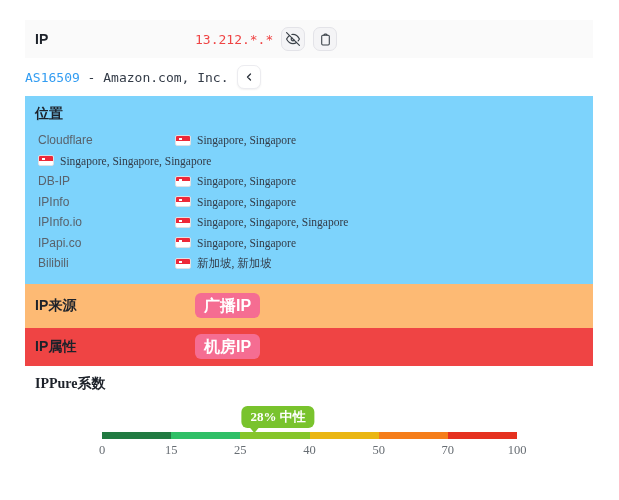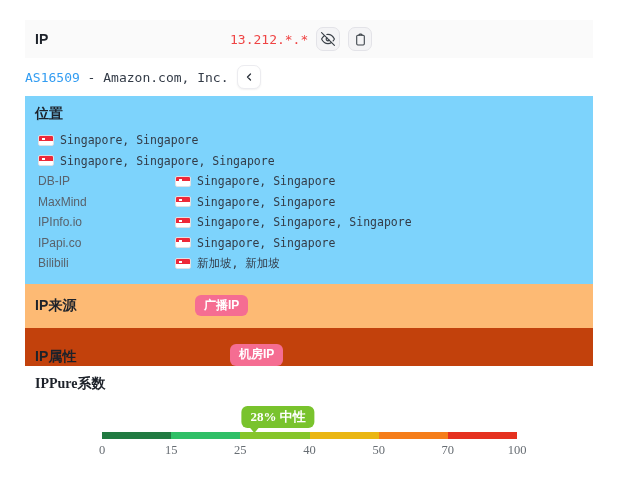--- a/index.html
+++ b/index.html
@@ -5,21 +5,21 @@
   html,body{margin:0;padding:0;}
   body{
     width:619px;height:500px;background:#ffffff;
     font-family:"Liberation Sans",sans-serif;
     -webkit-font-smoothing:antialiased;
   }
   .wrap{padding-top:20px;margin-left:25px;width:568px;}
 
   
   .row{display:flex;align-items:center;}
-  .row.gray{background:#fafafa;gap:35px;}
+  .row.gray{background:#fafafa;}
   .row-ip{height:38px;}
   .row-asn{height:38px;background:#ffffff;}
   .row-source{height:44px;background:#fdba74;}
   .row-attr{height:38px;}
   .row-label{
     flex:0 0 170px;padding-left:10px;box-sizing:border-box;
     font-size:14px;font-weight:bold;color:#1d222a;letter-spacing:.1px;
   }
   .value-area{display:flex;align-items:center;gap:8px;}
   .mono{font-family:"DejaVu Sans Mono",monospace;}
@@ -41,25 +41,25 @@
   .provider-list{margin-top:7px;}
   .provider-row{display:flex;align-items:center;height:20.5px;padding-left:13px;}
   .provider-name{flex:0 0 137px;font-size:12px;color:#59626c;}
   .flag{
     width:16px;height:11px;border-radius:2px;flex:0 0 16px;margin-right:6px;
     border:1px solid #e0e0e4;box-sizing:border-box;
     background:
       radial-gradient(circle at 4.5px 3px, #ffffff 1.3px, rgba(255,255,255,0) 1.5px),
       linear-gradient(#ed2939 0 50%, #ffffff 50% 100%);
   }
-  .loc-value{font-size:11.5px;color:#333b47;}
+  .loc-value{font-size:11.5px;color:#333b47;font-family:Liberation Serif, serif;}
 
   
   .badge-pink{
-    background:#f56d92;color:#ffffff;font-size:12px;font-weight:bold;
+    background:#f56d92;color:#ffffff;font-size:16px;font-weight:bold;
     padding:4px 9px;border-radius:6px;line-height:1.1;
   }
 
   
   .section-pure{padding-top:9px;background:#ffffff;font-family:Liberation Serif, serif;}
   .slider{position:relative;margin:13px 0 0 77px;width:415px;height:64px;}
   .score-marker{position:absolute;top:0;transform:translateX(-50%);text-align:center;}
   .score-badge{
     display:inline-block;background:#79c32d;color:#ffffff;font-weight:bold;
     font-size:13px;padding:4px 9px;border-radius:6px;white-space:nowrap;line-height:1.1;
@@ -115,37 +115,38 @@
           </svg>
         </span>
       </button>
     </div>
   </div>
 
   <div class="section-location" style="background: #7dd3fc;">
     <div class="sec-header">位置</div>
     <div class="provider-list">
   <div class="provider-row">
+    <div class="provider-name">Cloudflare</div>
     <span class="flag"></span>
     <span class="mono loc-value">Singapore, Singapore</span>
   </div>
 
   <div class="provider-row">
     <span class="flag"></span>
     <span class="mono loc-value">Singapore, Singapore, Singapore</span>
   </div>
 
   <div class="provider-row">
     <div class="provider-name">DB-IP</div>
     <span class="flag"></span>
     <span class="mono loc-value">Singapore, Singapore</span>
   </div>
 
   <div class="provider-row">
-    <div class="provider-name">MaxMind</div>
+    <div class="provider-name">IPInfo</div>
     <span class="flag"></span>
     <span class="mono loc-value">Singapore, Singapore</span>
   </div>
 
   <div class="provider-row">
     <div class="provider-name">IPInfo.io</div>
     <span class="flag"></span>
     <span class="mono loc-value">Singapore, Singapore, Singapore</span>
   </div>
 
@@ -163,21 +164,21 @@
 </div>
   </div>
 
   <div class="row row-source">
     <div class="row-label">IP来源</div>
     <div class="value-area">
       <span class="badge-pink" style="background: rgb(245, 109, 146);">广播IP</span>
     </div>
   </div>
 
-  <div class="row gray row-attr" style="background: #c2410c; align-items: flex-end;">
+  <div class="row gray row-attr" style="background: #ef4444;">
     <div class="row-label">IP属性</div>
     <div class="value-area">
       <span class="badge-pink" style="background: rgb(245, 109, 146);">机房IP</span>
     </div>
   </div>
 
   <div class="section-pure">
     <div class="sec-header">IPPure系数</div>
     <div class="slider">
       <div class="score-marker" style="left: 36.6667%;">

